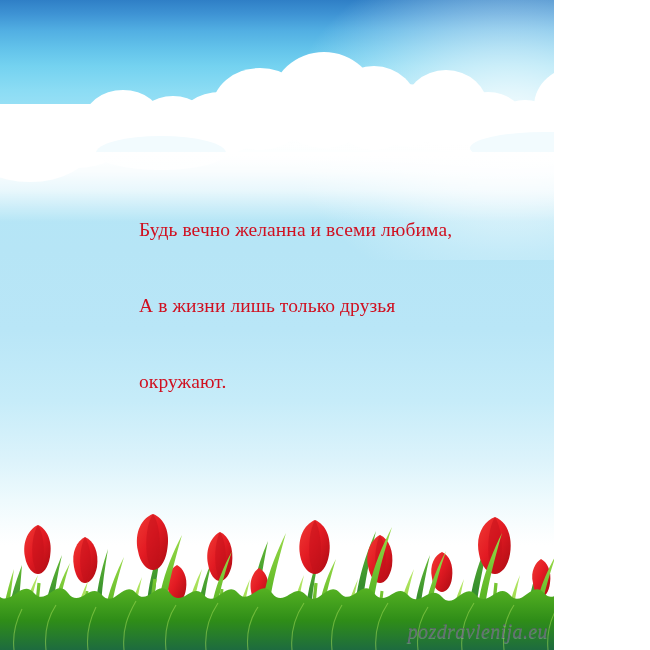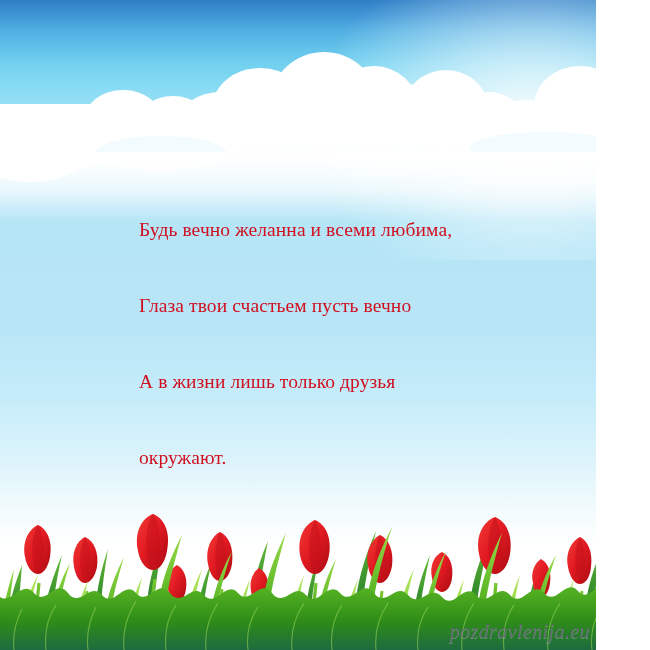--- a/index.html
+++ b/index.html
@@ -6,21 +6,21 @@
     margin: 0;
     padding: 0;
     background: #ffffff;
   }
   body {
     font-family: "Liberation Serif", "DejaVu Serif", serif;
   }
 
   .card {
     position: relative;
-    width: 596px;
+    width: 554px;
     height: 650px;
     overflow: hidden;
     background: #eaf7fd;
   }
 
   
   .sky {
     position: absolute;
     inset: 0;
     background:
@@ -159,21 +159,20 @@
     <div class="puff" style="left:534px;  top:18px; width:92px;  height:80px;"></div>
     <div class="puff" style="left:588px;  top:8px;  width:90px;  height:86px;"></div>
     <div class="puff shade" style="left:96px; top:88px; width:130px; height:34px;"></div>
     <div class="puff shade" style="left:470px;top:84px; width:150px; height:32px;"></div>
 
     <div class="cloud-fade"></div>
   </div>
 
   <div class="greeting">
     <span class="line">Будь вечно желанна и всеми любима,</span>
-    <span class="line">Глаза твои счастьем пусть вечно</span>
     <span class="line">А в жизни лишь только друзья</span>
     <span class="line">окружают.</span>
   </div>
 
   <div class="meadow">
     <svg viewBox="0 0 650 145" xmlns="http://www.w3.org/2000/svg">
       <defs>
         <linearGradient id="gBlade" x1="0" y1="1" x2="0" y2="0">
           <stop offset="0%" stop-color="#2f8d18"></stop>
           <stop offset="45%" stop-color="#57b523"></stop>

